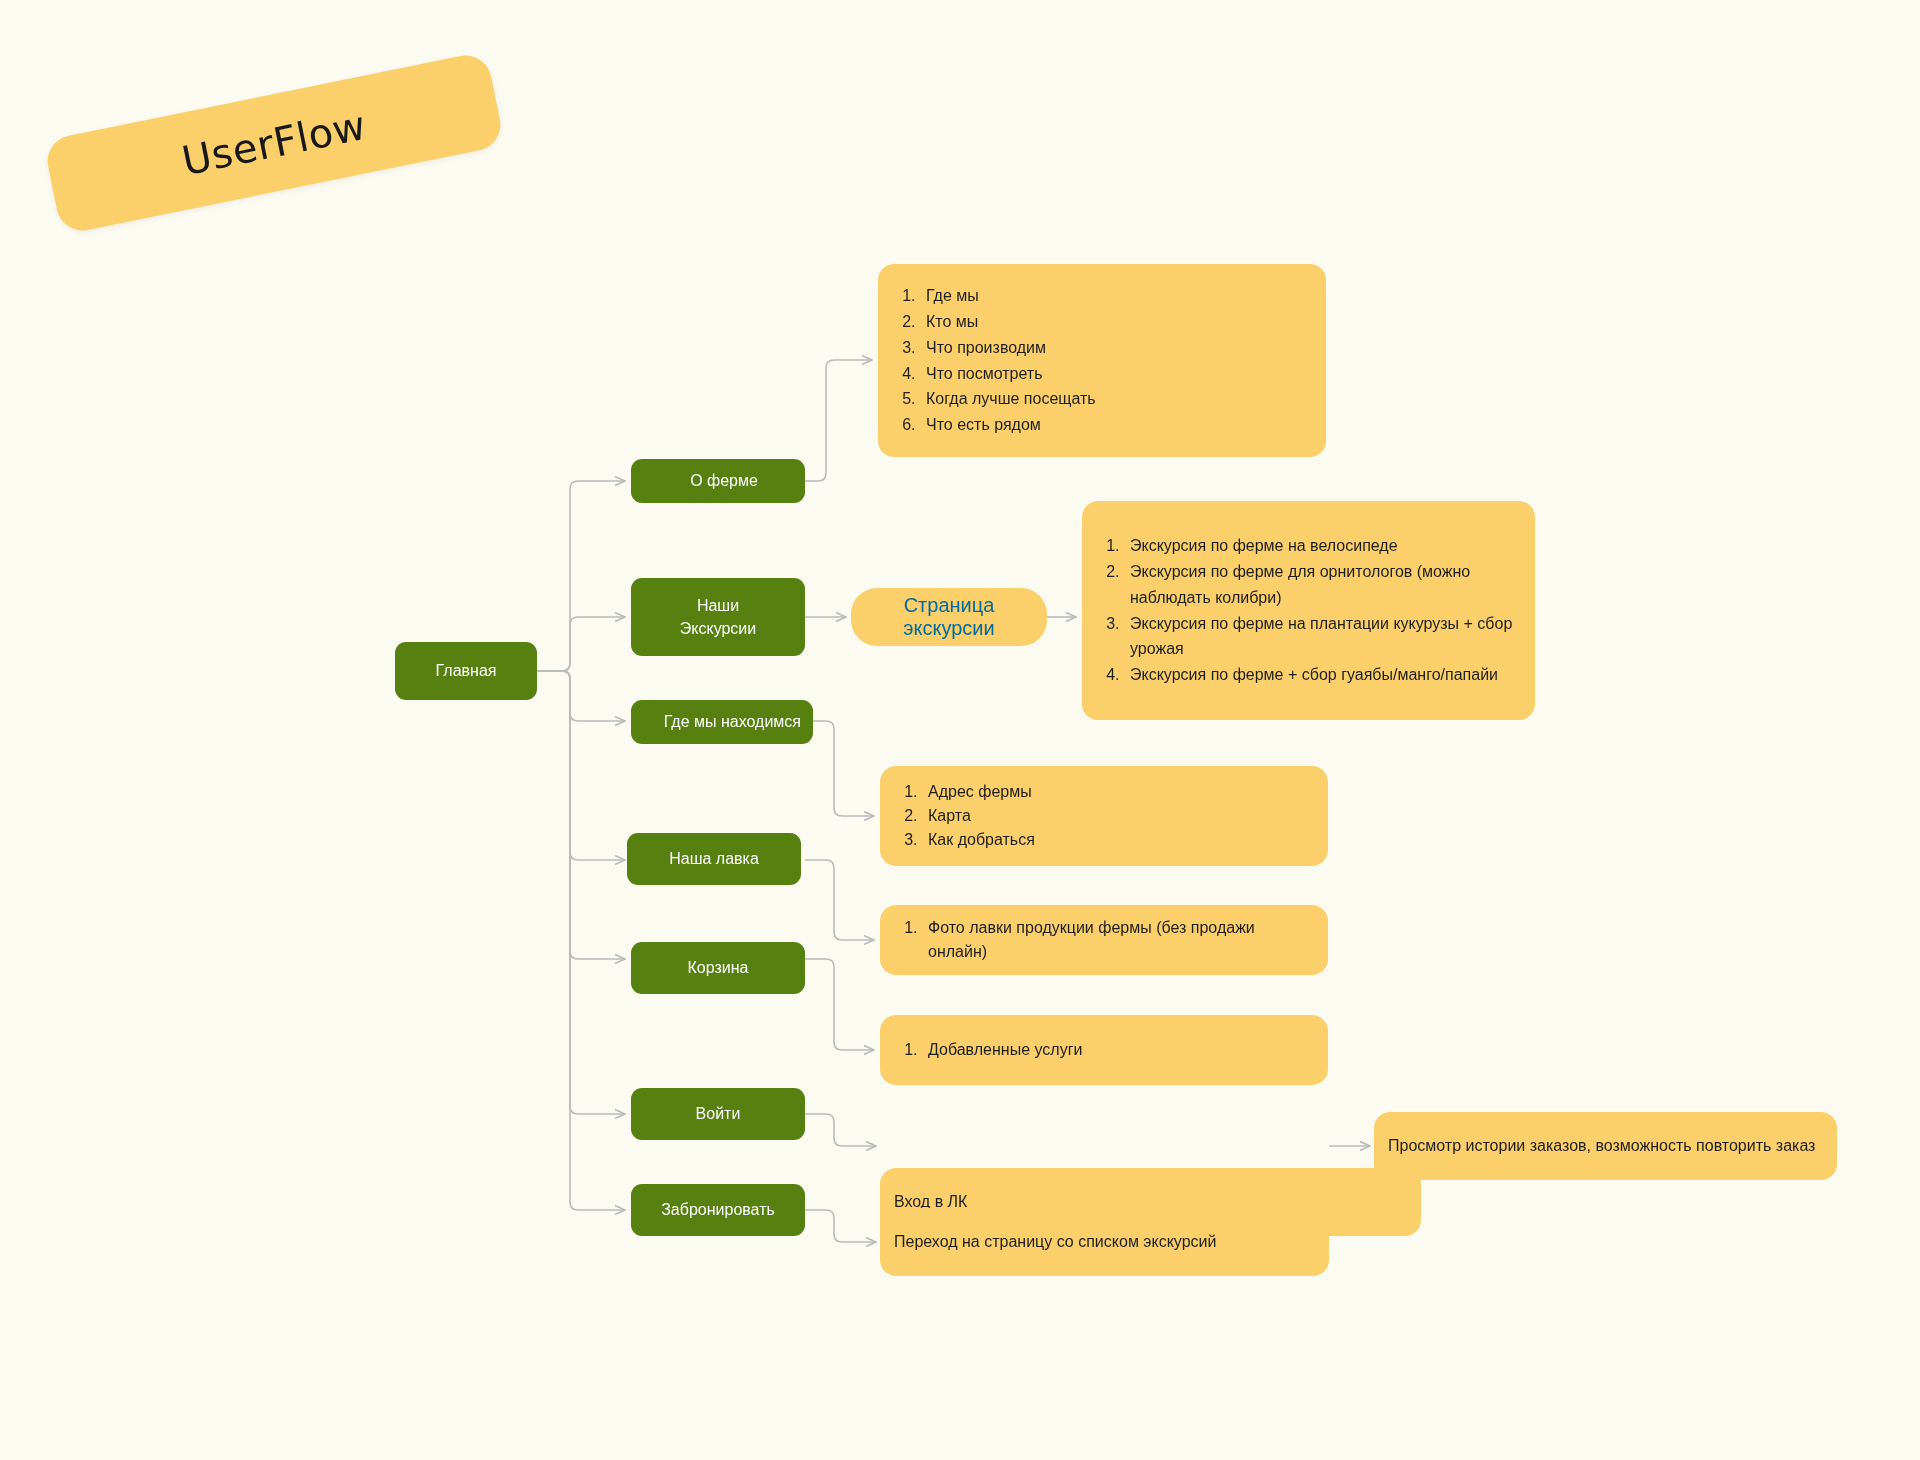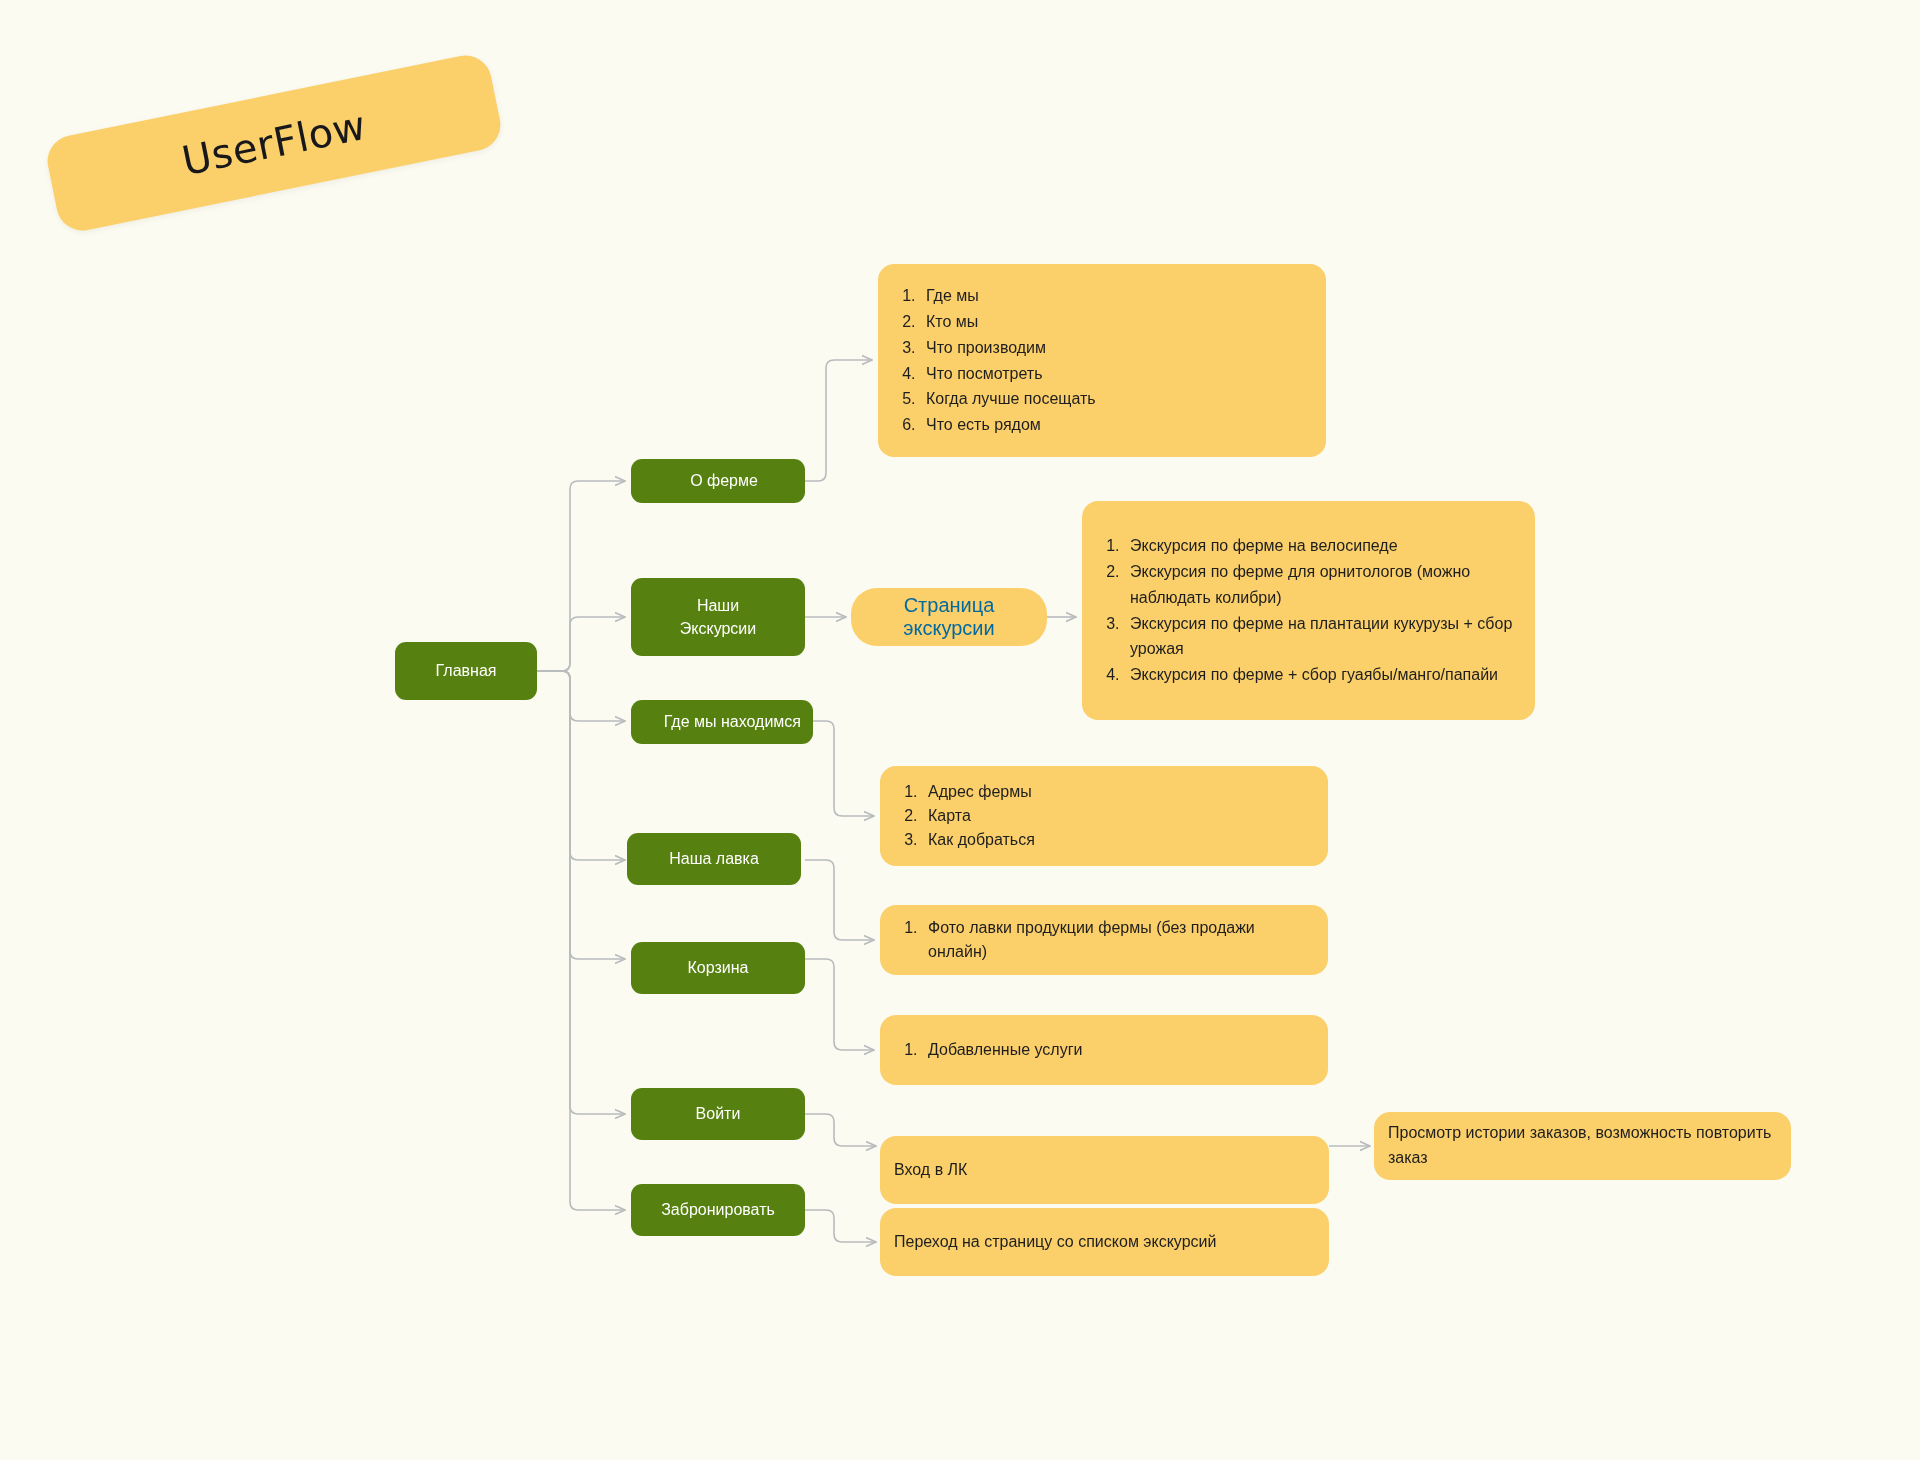--- a/index.html
+++ b/index.html
@@ -240,25 +240,25 @@
       <li>Фото лавки продукции фермы (без продажи онлайн)</li>
     </ol>
   </div>
 
   <div class="node yellow" style="left:880px; top:1015px; width:448px; height:70px;">
     <ol class="numlist tight">
       <li>Добавленные услуги</li>
     </ol>
   </div>
 
-  <div class="node yellow" style="left:880px; top:1136px; width:449px; height:68px;">
+  <div class="node yellow" style="left:880px; top:1168px; width:541px; height:68px;">
     <div class="plain-text">Вход в ЛК</div>
   </div>
 
-  <div class="node yellow" style="left:1374px; top:1112px; width:417px; height:68px;">
+  <div class="node yellow" style="left:1374px; top:1112px; width:463px; height:68px;">
     <div class="plain-text">Просмотр истории заказов, возможность повторить заказ</div>
   </div>
 
   <div class="node yellow" style="left:880px; top:1208px; width:449px; height:68px;">
     <div class="plain-text">Переход на страницу со списком экскурсий</div>
   </div>
 
 </div>
 
 </body></html>

